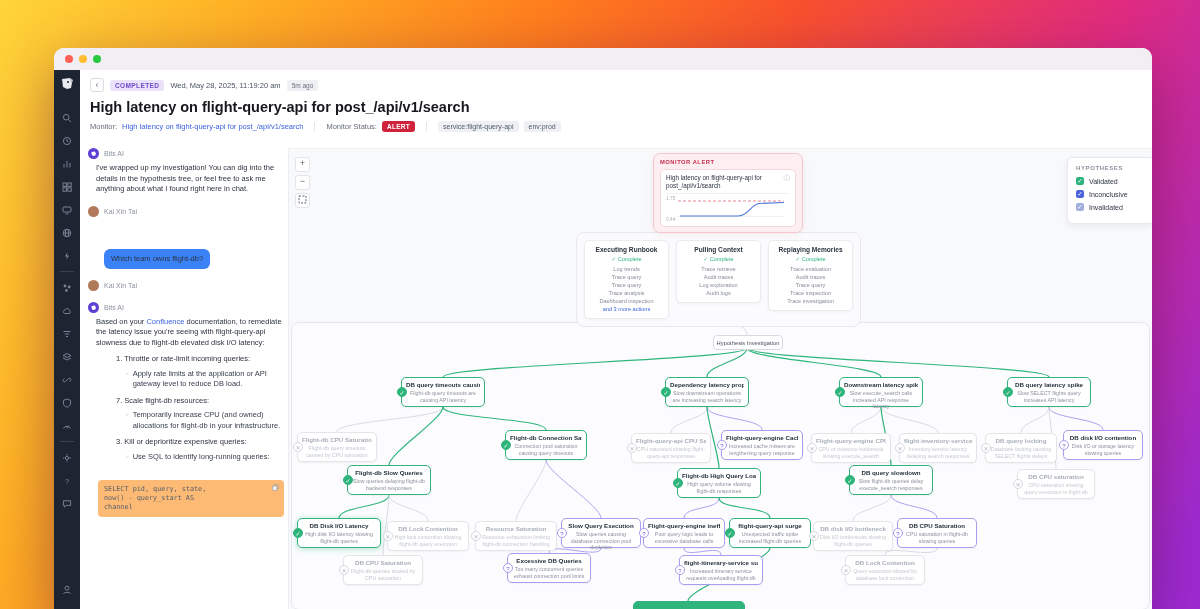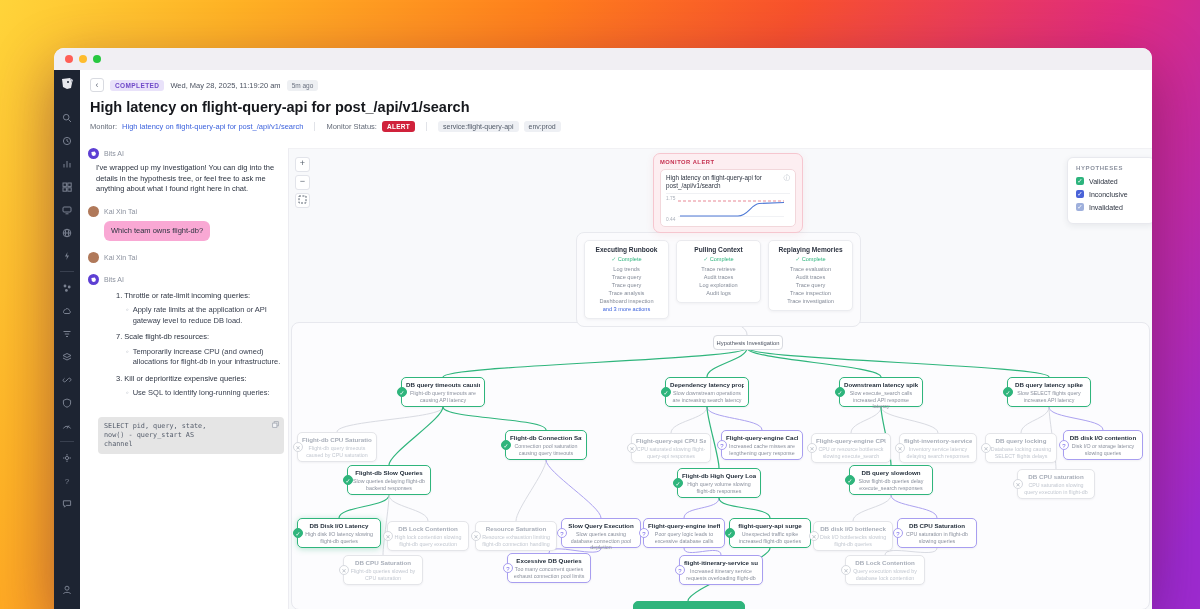--- a/index.html
+++ b/index.html
@@ -32,27 +32,27 @@
   .chip{background:#eef0f4;color:#515a68;font-size:7px;padding:2px 5px;border-radius:3px;}
   
   .chat{position:absolute;left:8px;top:78px;width:196px;bottom:0;overflow:hidden;font-size:7.5px;color:#2c3340;}
   .msg{margin-bottom:11px;}
   .mhead{display:flex;align-items:center;gap:5px;margin-bottom:4px;}
   .avatar{width:11px;height:11px;border-radius:50%;flex:none;display:flex;align-items:center;justify-content:center;}
   .av-ai{background:#5d3fd3;}
   .av-user{background:#b0795a;}
   .mname{font-size:7px;color:#8b919e;}
   .mbody{margin-left:8px;line-height:10.5px;}
-  .bubble{margin-left:16px;background:#f9a8d4;border-radius:6px;padding:5px 7px;display:inline-block;line-height:10px;}
+  .bubble{margin-left:16px;background:#3b82f6;border-radius:6px;padding:5px 7px;display:inline-block;line-height:10px;margin-top:28px;}
   .clink{color:#3d63dd;cursor:pointer;}
   .olist{margin:6px 0 0 28px;}
   .oli{margin-bottom:6px;line-height:10.5px;}
   .osub{display:flex;gap:4px;margin:4px 0 0 10px;line-height:10.5px;color:#3a4150;}
   .osub .dot{color:#b4bac4;flex:none;}
-  .codeblk{position:relative;margin:18px 0 0 10px;background:#e5e5e5;border-radius:4px;padding:5px 6px;font-family:"DejaVu Sans Mono",monospace;font-size:6.8px;line-height:9px;color:#555d6b;}
+  .codeblk{position:relative;margin:18px 0 0 10px;background:#fdba74;border-radius:4px;padding:5px 6px;font-family:"DejaVu Sans Mono",monospace;font-size:6.8px;line-height:9px;color:#555d6b;}
   .copyic{position:absolute;right:5px;top:4px;cursor:pointer;}
   
   .canvas{position:absolute;left:208px;top:78px;width:864px;height:461px;background:#f8f9fb;border-left:1px solid #ececf1;border-top:1px solid #f1f1f4;overflow:hidden;}
   .controls{position:absolute;left:6px;top:8px;display:flex;flex-direction:column;gap:3px;z-index:5;}
   .ctrl{width:13px;height:13px;background:#fff;border:1px solid #e2e4ea;border-radius:3px;color:#5b6470;font-size:9px;line-height:11px;text-align:center;cursor:pointer;}
   .legend{position:absolute;left:778px;top:8px;width:70px;background:#fff;border:1px solid #e8e9ee;border-radius:6px;box-shadow:0 2px 6px rgba(40,45,60,.08);padding:7px 8px;z-index:5;}
   .ltitle{font-size:6px;font-weight:bold;letter-spacing:.6px;color:#8b919e;margin-bottom:6px;}
   .lrow{display:flex;align-items:center;gap:5px;margin-bottom:5px;cursor:pointer;}
   .lbox{width:8px;height:8px;border-radius:2px;color:#fff;font-size:6.5px;line-height:8px;text-align:center;flex:none;}
   .llab{font-size:7px;color:#2c3340;}
@@ -265,20 +265,21 @@
               </div></div>
             <div class="msg">
               <div class="mhead">
                 <span class="avatar av-ai">
                   <svg width="7" height="7" viewBox="0 0 10 10">
                     <path d="M2 3 L7 2 L8.4 5 L7.6 8 L4.6 8.6 L2.6 7 Z" fill="#fff"></path>
                   </svg>
                 </span>
                 <span class="mname">Bits AI</span>
               </div>
+              <div class="mbody"><span class="">Based on your </span><span class="clink">Confluence</span><span class=""> documentation, to remediate the latency issue you're seeing with flight-query-api slowness due to flight-db elevated disk I/O latency:</span></div>
               <div class="olist">
                 <div class="oli"><span>1. Throttle or rate-limit incoming queries:</span><div class="osub">
                     <span class="dot">◦</span>
                     <span>Apply rate limits at the application or API gateway level to reduce DB load.</span>
                   </div></div>
               </div>
               <div class="olist">
                 <div class="oli"><span>7. Scale flight-db resources:</span><div class="osub">
                     <span class="dot">◦</span>
                     <span>Temporarily increase CPU (and owned) allocations for flight-db in your infrastructure.</span>

